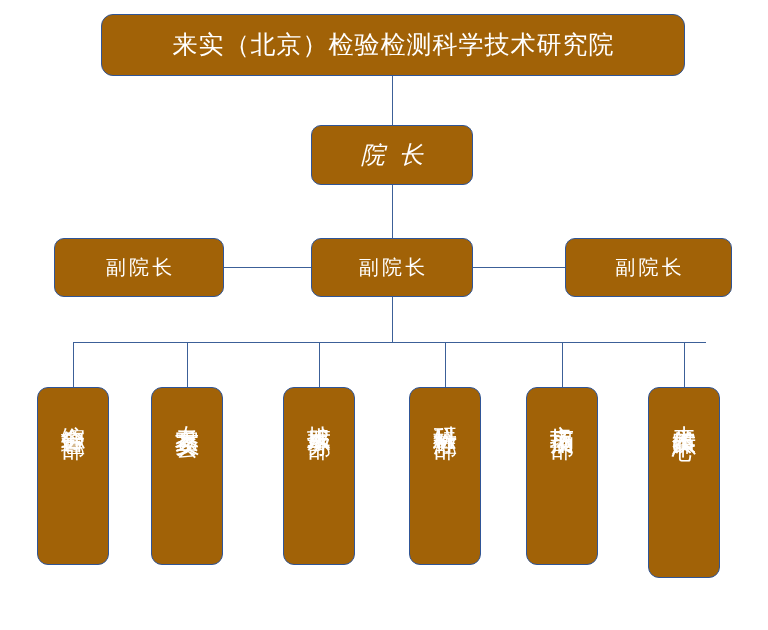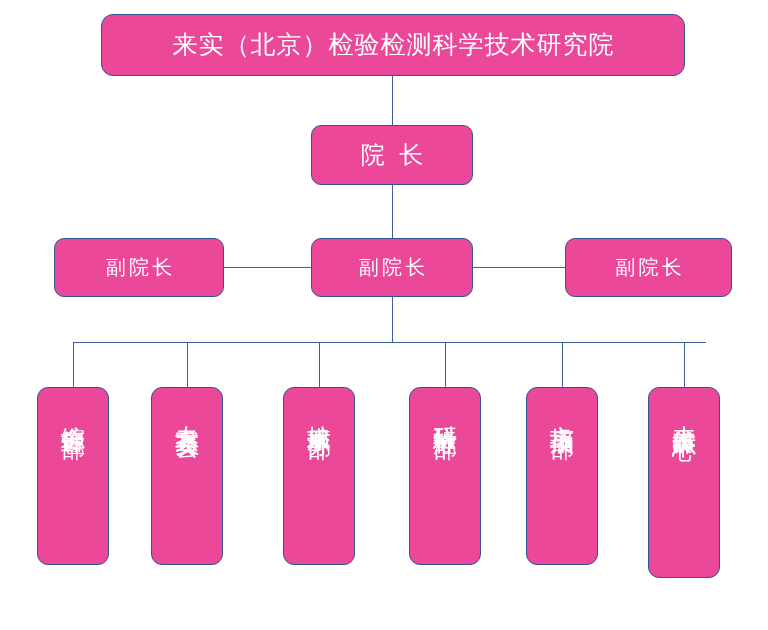--- a/index.html
+++ b/index.html
@@ -16,21 +16,21 @@
   #chart-canvas {
     position: relative;
     width: 768px;
     height: 630px;
   }
 
   
   .node {
     position: absolute;
     box-sizing: border-box;
-    background: #ec4899;
+    background: #a16207;
     border: 1px solid #2F5597;
     border-radius: 10px;
     color: #ffffff;
     display: flex;
     align-items: center;
     justify-content: center;
     text-align: center;
     z-index: 2;
   }
   .node-label {
@@ -55,21 +55,21 @@
     text-indent: 0.04em;
   }
 
   
   #node-president {
     left: 311px;
     top: 125px;
     width: 162px;
     height: 60px;
   }
-  #node-president .node-label { font-size: 24px; }
+  #node-president .node-label { font-size: 24px; font-style: italic; }
 
   
   .vp { top: 238px; height: 59px; }
   #node-vp-left   { left: 54px;  width: 170px; }
   #node-vp-center { left: 311px; width: 162px; }
   #node-vp-right  { left: 565px; width: 167px; }
   .vp .node-label { font-size: 20px; }
 
   
   .dept {

